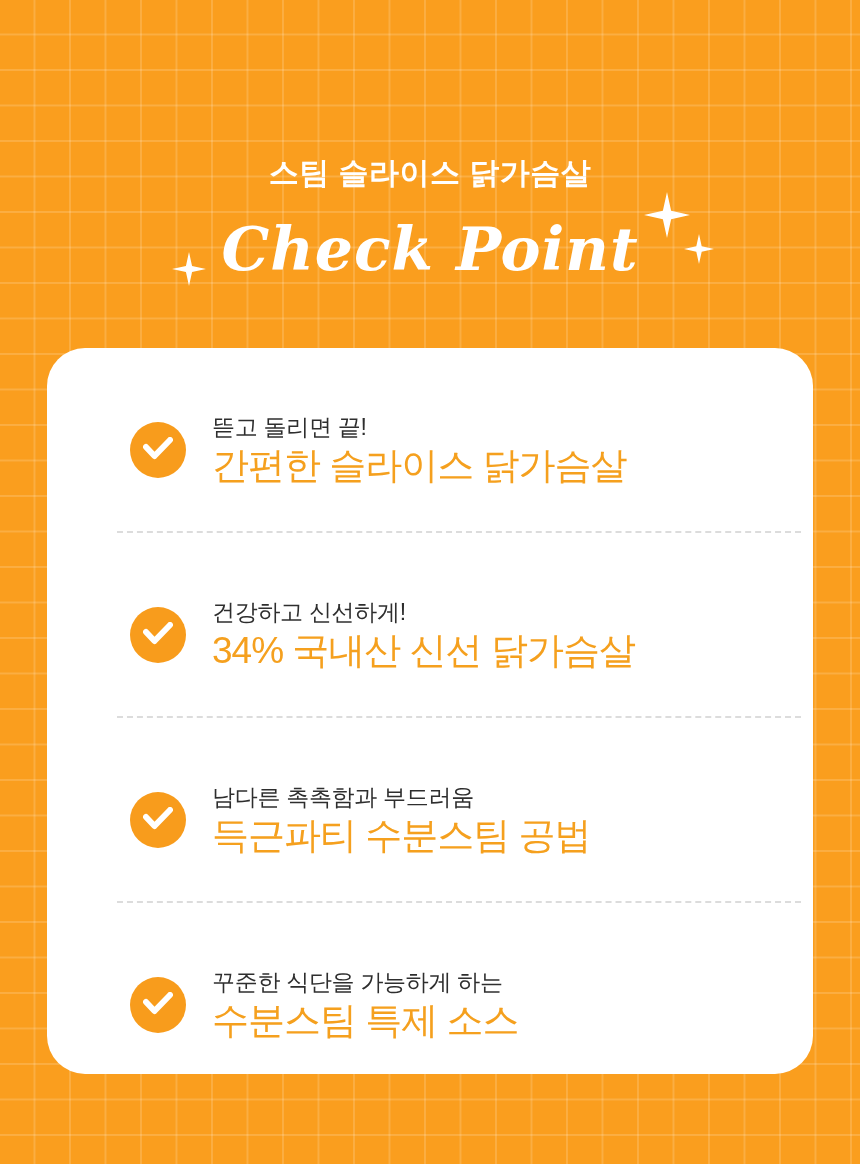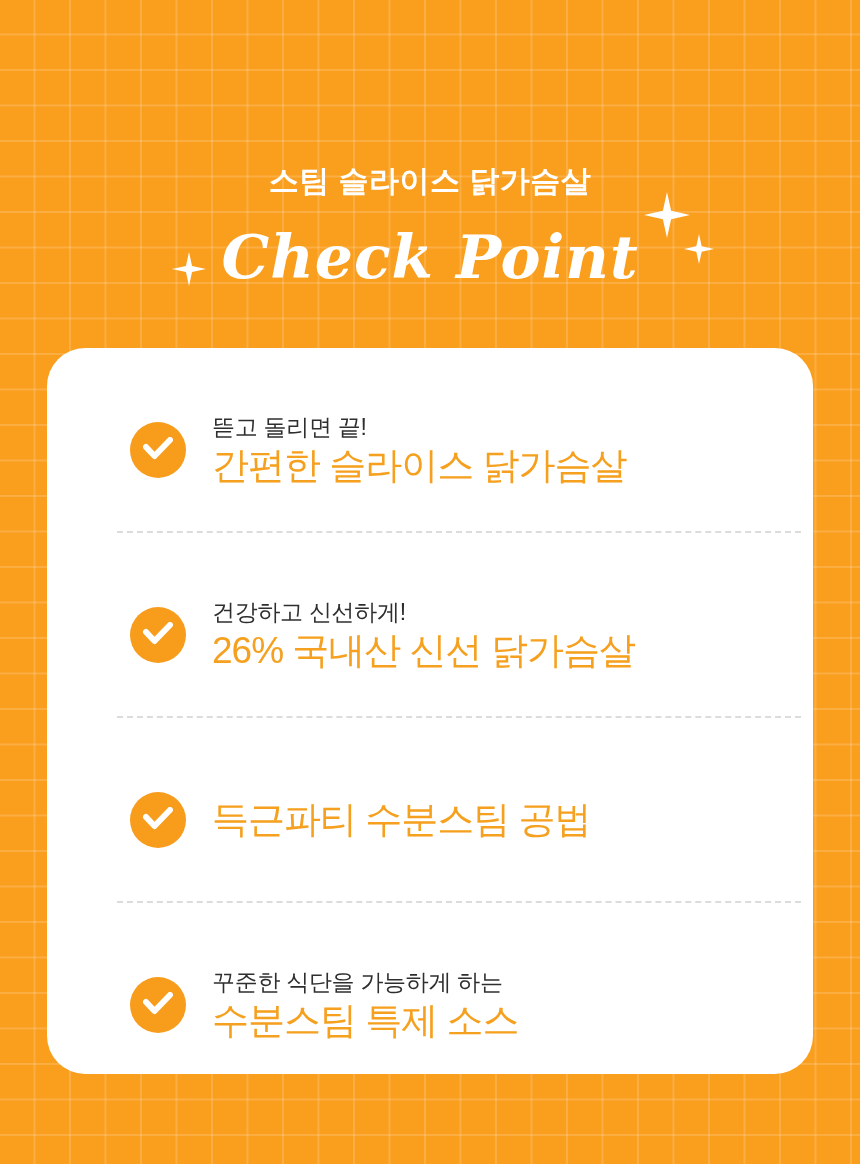--- a/index.html
+++ b/index.html
@@ -23,21 +23,21 @@
       linear-gradient(to right, rgba(255,255,255,0.16) 1.5px, transparent 1.5px),
       linear-gradient(to bottom, rgba(255,255,255,0.16) 1.5px, transparent 1.5px);
     background-size: 35.5px 35.5px;
     background-position: -2px -2px;
     overflow: hidden;
   }
 
   
   #header {
     position: absolute;
-    top: 16px;
+    top: 8px;
     left: 0;
     width: 860px;
     text-align: center;
   }
 
   #eyebrow {
     margin-top: 148px;
     color: #FFFFFF;
     font-size: 30px;
     font-weight: bold;
@@ -202,32 +202,33 @@
       <div class="divider"></div>
 
       <div class="check-row row-2">
         <div class="check-icon">
           <svg viewBox="0 0 30 26" xmlns="http://www.w3.org/2000/svg" aria-hidden="true">
             <path d="M3 10 L11.5 19 L27 3" fill="none" stroke="#FFFFFF" stroke-width="6" stroke-linecap="round" stroke-linejoin="round"></path>
           </svg>
         </div>
         <div class="check-text">
           <div class="check-sub">건강하고 신선하게!</div>
-          <div class="check-main">26% 국내산 신선 닭가슴살</div>
+          <div class="check-main">34% 국내산 신선 닭가슴살</div>
         </div>
       </div>
       <div class="divider"></div>
 
       <div class="check-row row-3">
         <div class="check-icon">
           <svg viewBox="0 0 30 26" xmlns="http://www.w3.org/2000/svg" aria-hidden="true">
             <path d="M3 10 L11.5 19 L27 3" fill="none" stroke="#FFFFFF" stroke-width="6" stroke-linecap="round" stroke-linejoin="round"></path>
           </svg>
         </div>
         <div class="check-text">
+          <div class="check-sub">남다른 촉촉함과 부드러움</div>
           <div class="check-main">득근파티 수분스팀 공법</div>
         </div>
       </div>
       <div class="divider"></div>
 
       <div class="check-row row-4">
         <div class="check-icon">
           <svg viewBox="0 0 30 26" xmlns="http://www.w3.org/2000/svg" aria-hidden="true">
             <path d="M3 10 L11.5 19 L27 3" fill="none" stroke="#FFFFFF" stroke-width="6" stroke-linecap="round" stroke-linejoin="round"></path>
           </svg>

